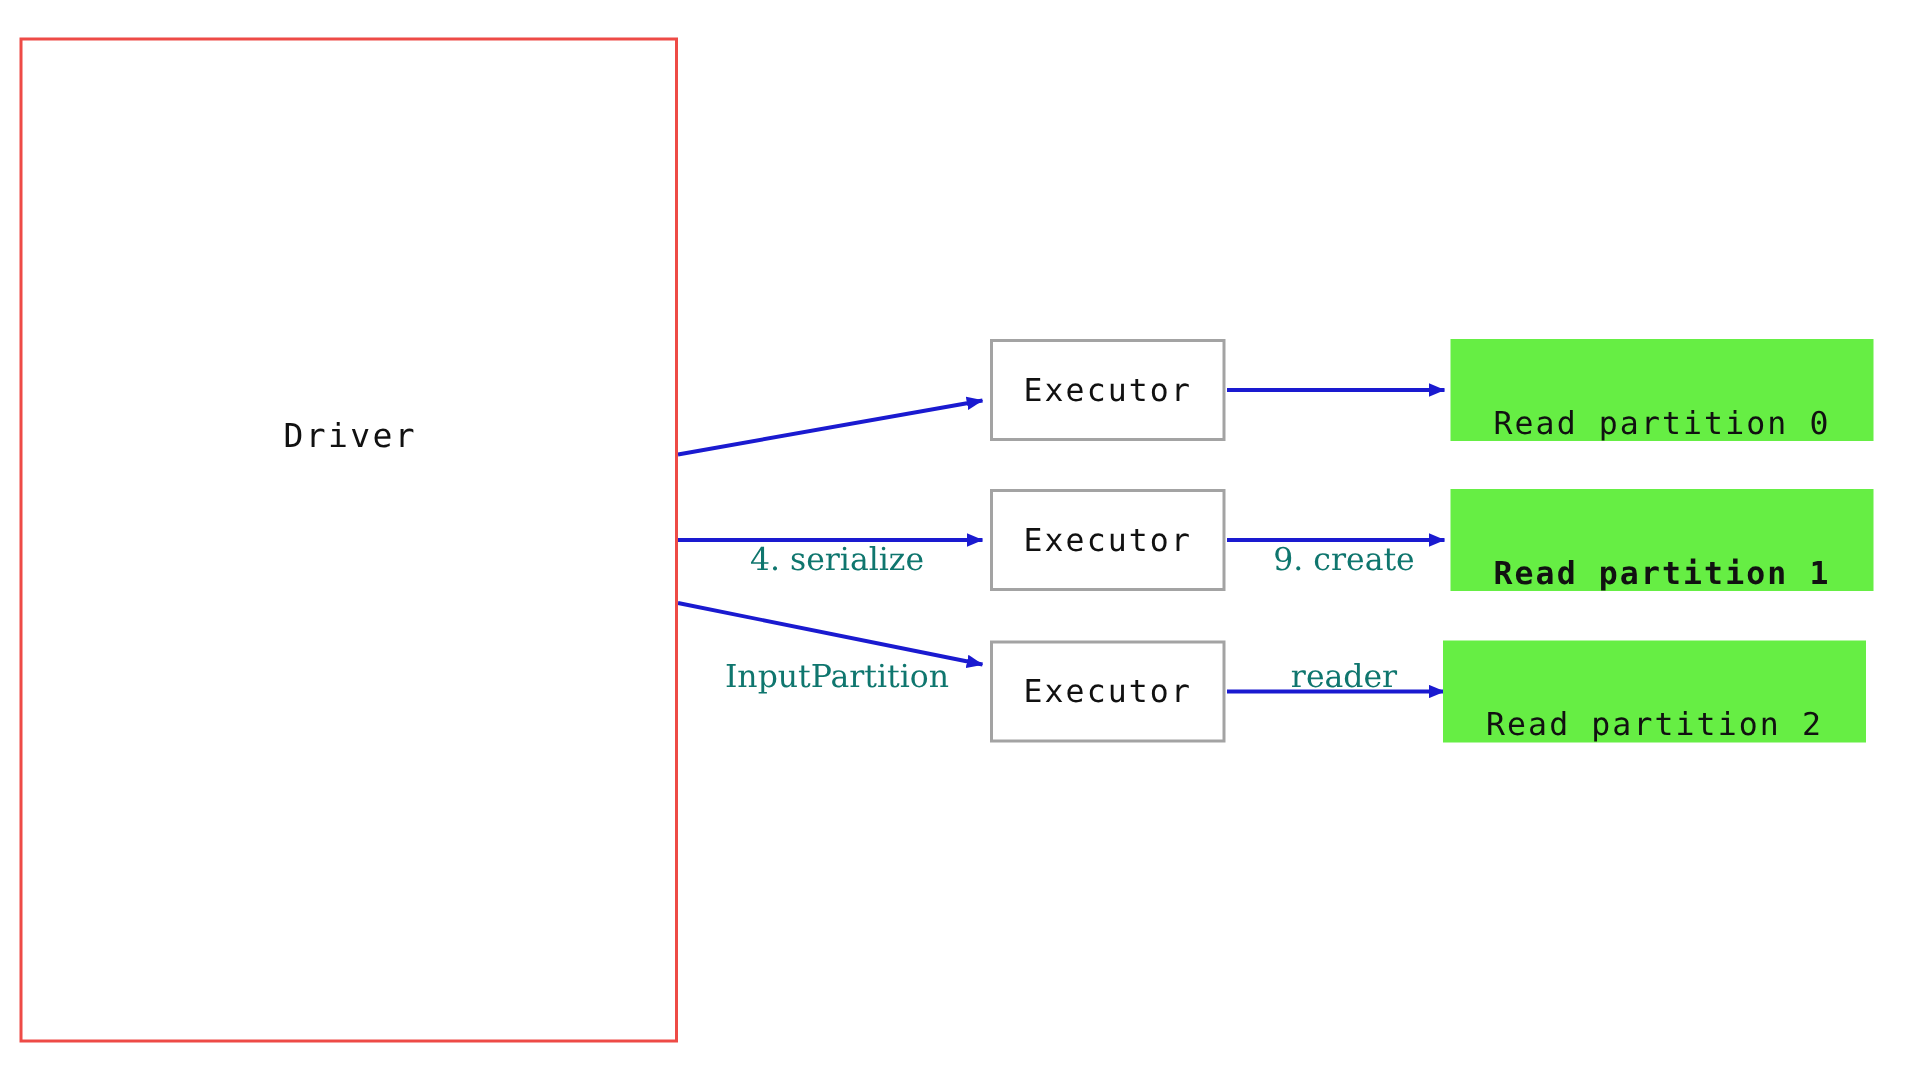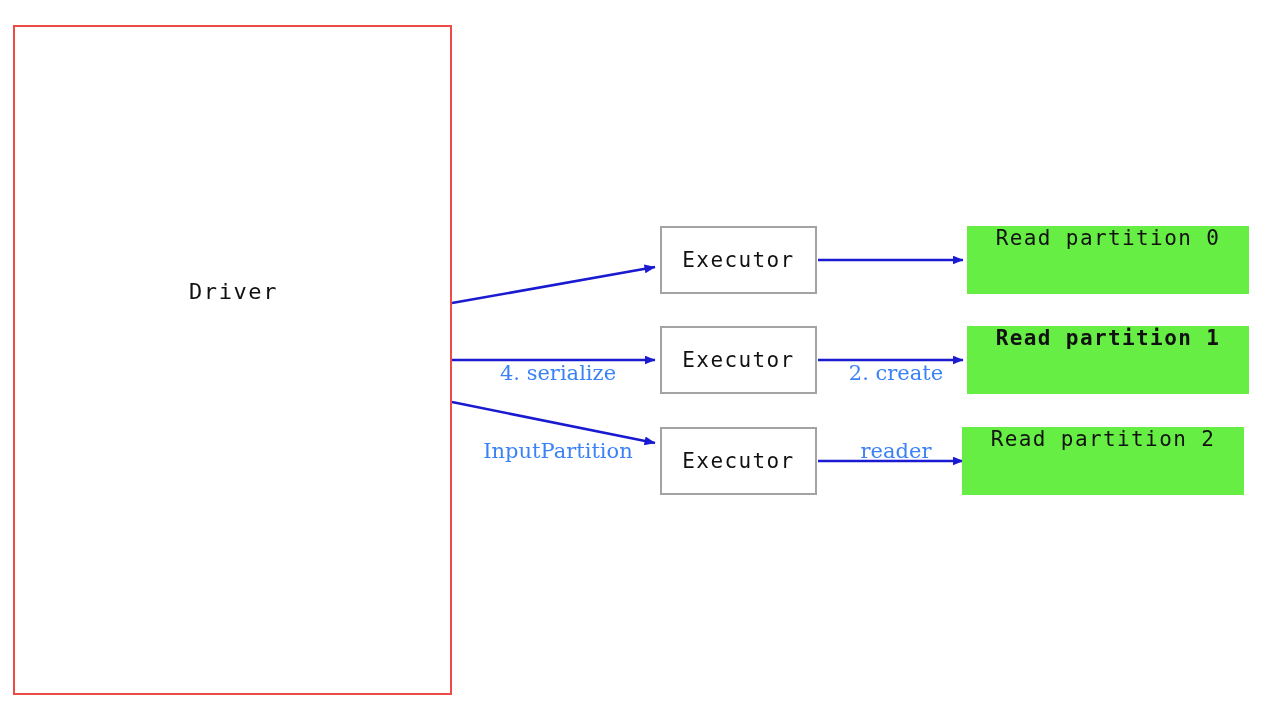--- a/index.html
+++ b/index.html
@@ -83,40 +83,40 @@
   #executor-0 { left: 660px; top: 226px; }
   #executor-1 { left: 660px; top: 326px; }
   #executor-2 { left: 660px; top: 427px; }
 
   
   .partition {
     width: 282px;
     height: 68px;
     background: #66ee44;
     display: flex;
-    align-items: flex-start;
+    align-items: flex-end;
     justify-content: center;
   }
   .partition .label {
     font-family: "DejaVu Sans Mono", "Liberation Mono", monospace;
     font-size: 21px;
     letter-spacing: 1.4px;
     color: #111111;
     white-space: pre;
   }
   #partition-0 { left: 967px; top: 226px; }
   #partition-1 { left: 967px; top: 326px; font-weight: bold; }
   #partition-2 { left: 962px; top: 427px; }
 
   
   .edge-label {
     position: absolute;
     font-family: "DejaVu Serif", "Liberation Serif", serif;
     font-size: 21px;
-    color: #3b82f6;
+    color: #0f766e;
     text-align: center;
     line-height: 26px;
     white-space: pre;
   }
   #edge-label-serialize {
     left: 458px;
     top: 308px;
     width: 200px;
   }
   #edge-label-create-reader {
@@ -172,17 +172,17 @@
   <div class="node partition" id="partition-2">
     <span class="label">Read partition 2</span>
   </div>
 
   <div class="edge-label" id="edge-label-serialize">
     <span class="ln">4. serialize</span>
     <span class="ln">InputPartition</span>
   </div>
 
   <div class="edge-label" id="edge-label-create-reader">
-    <span class="ln">2. create</span>
+    <span class="ln">9. create</span>
     <span class="ln">reader</span>
   </div>
 
 </div>
 
 </body></html>

